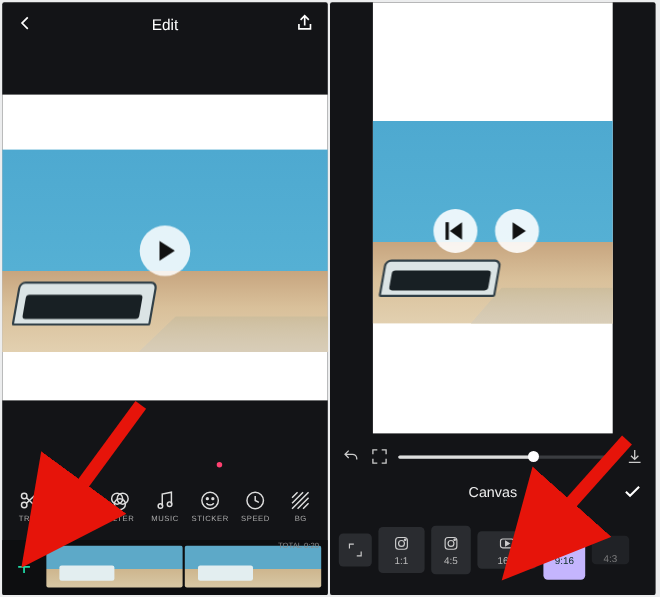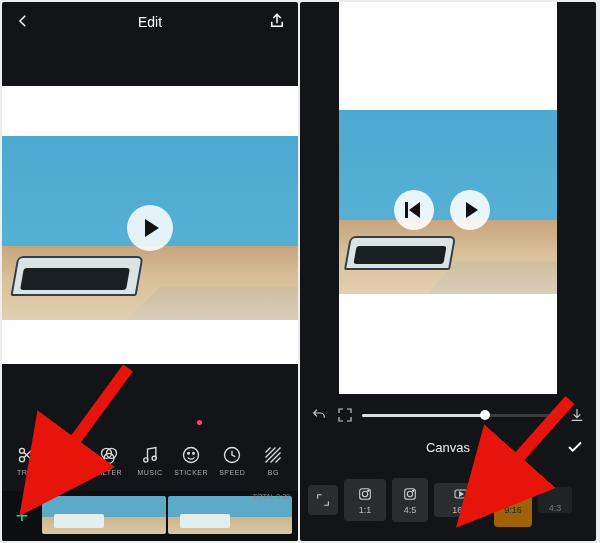--- a/index.html
+++ b/index.html
@@ -156,21 +156,21 @@
   .ratio{
     background:#2a2c30;border-radius:4px;
     display:flex;flex-direction:column;align-items:center;justify-content:center;
     color:#bbb;font-size:9px;gap:3px;
   }
   .ratio svg{width:16px;height:16px;stroke:#ccc;fill:none;stroke-width:1.6;}
   .r-original{width:30px;height:30px;}
   .r-11{width:42px;height:42px;}
   .r-45{width:36px;height:44px;text-align:right;}
   .r-169{width:54px;height:34px;}
-  .r-916{width:38px;height:54px;background:#a16207;color:#0a2d24;}
+  .r-916{width:38px;height:54px;background:#c4b5fd;color:#0a2d24;}
   .r-916 svg{stroke:#0a2d24;}
   .r-34{width:36px;height:46px;}
   .r-43{width:34px;height:26px;}
 </style>
 </head>
 <body>
 
 <div class="screens">
 
   <div class="phone">

